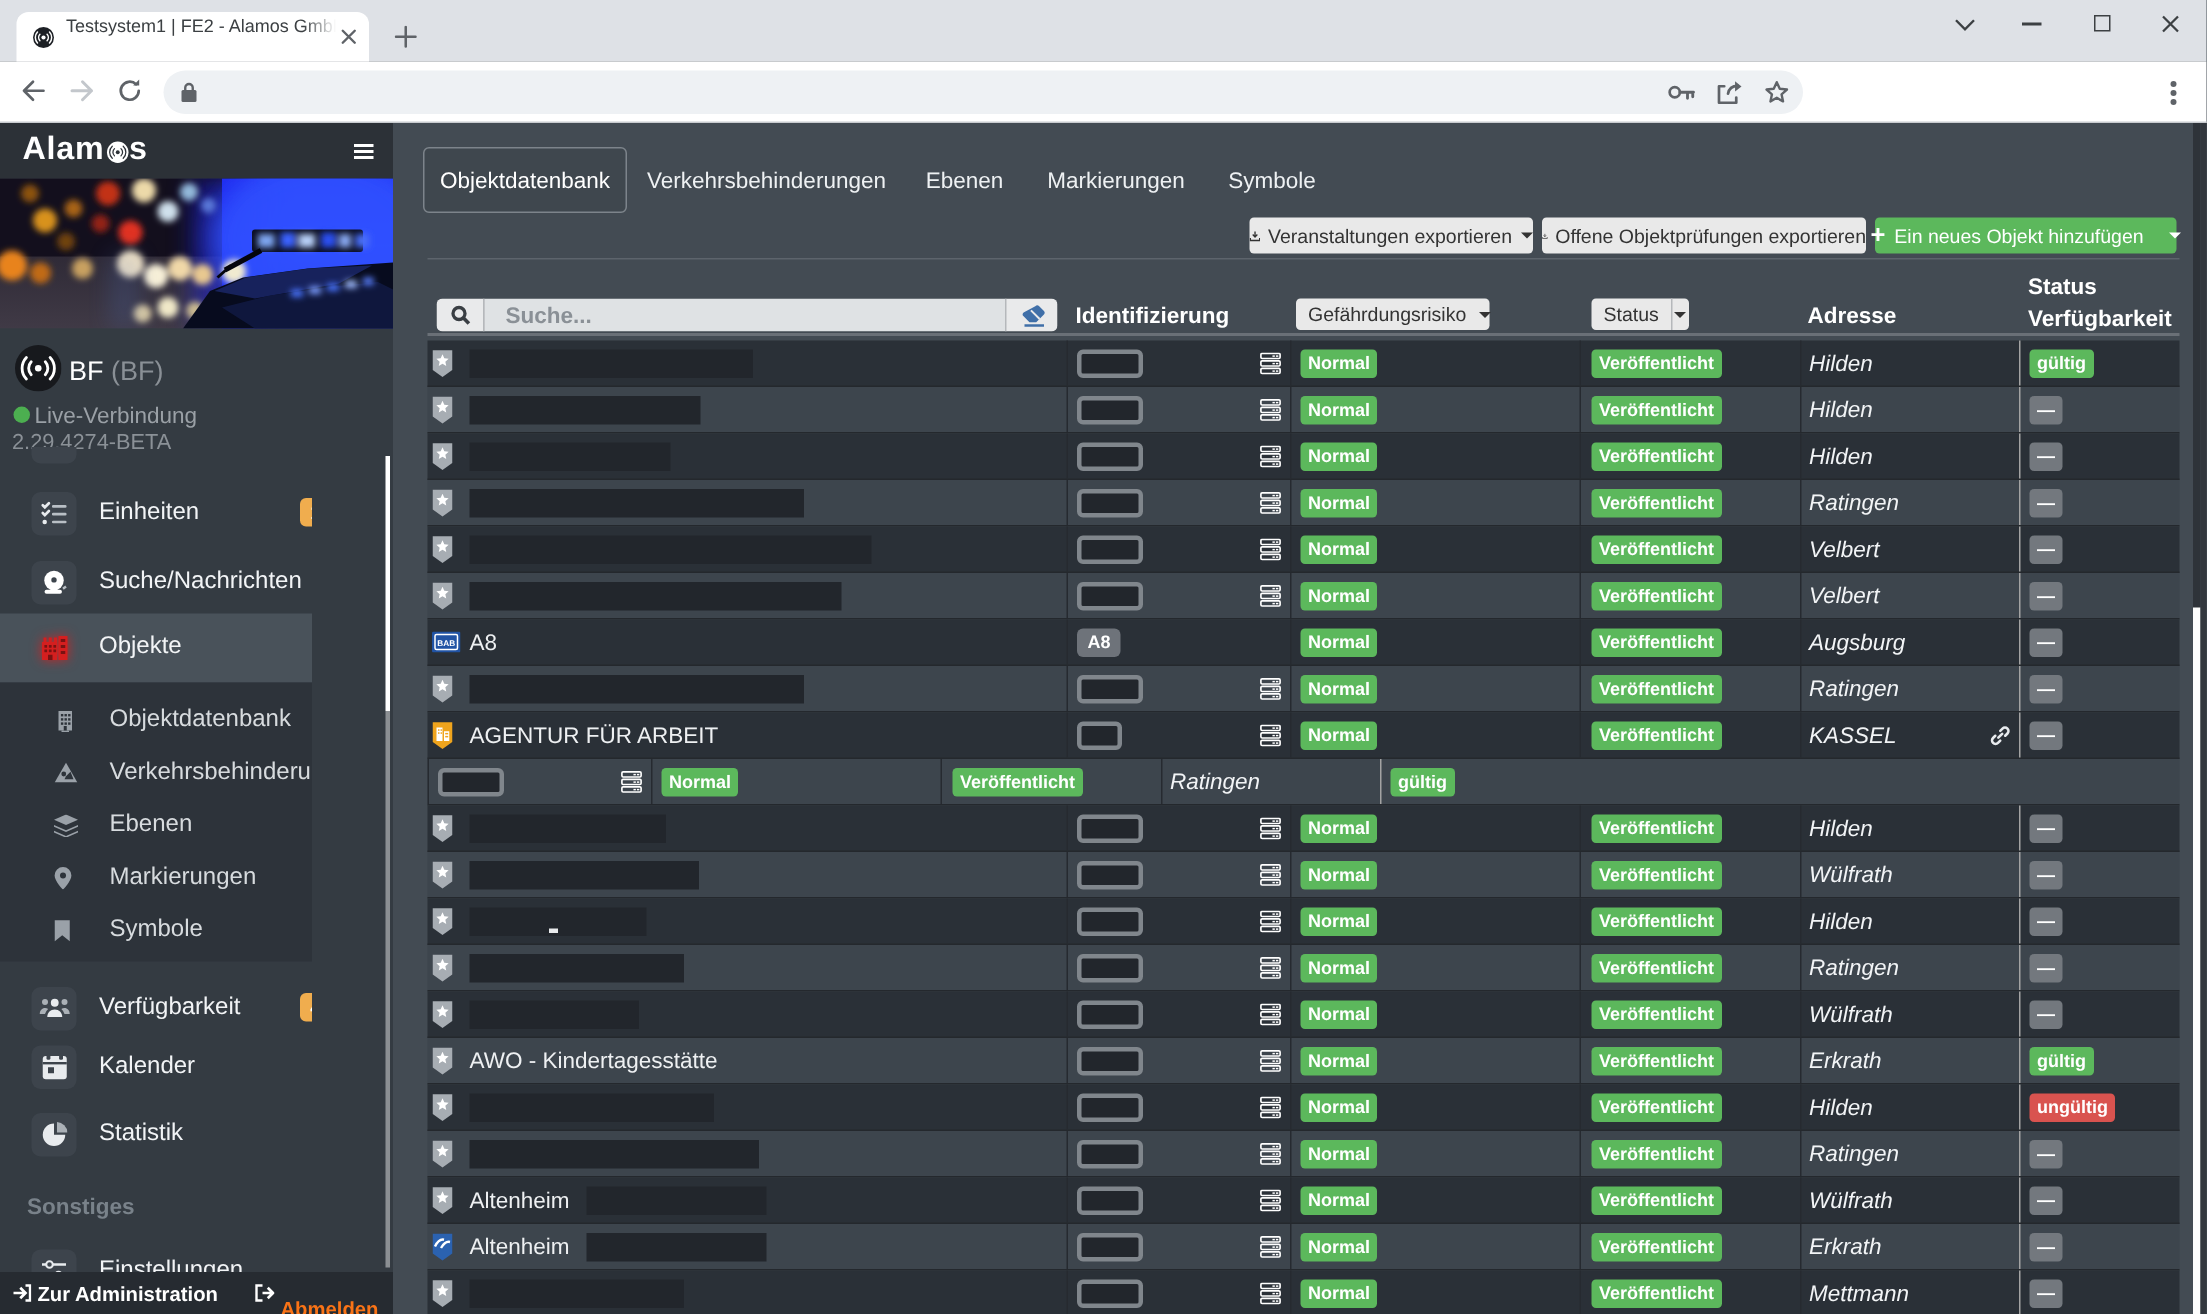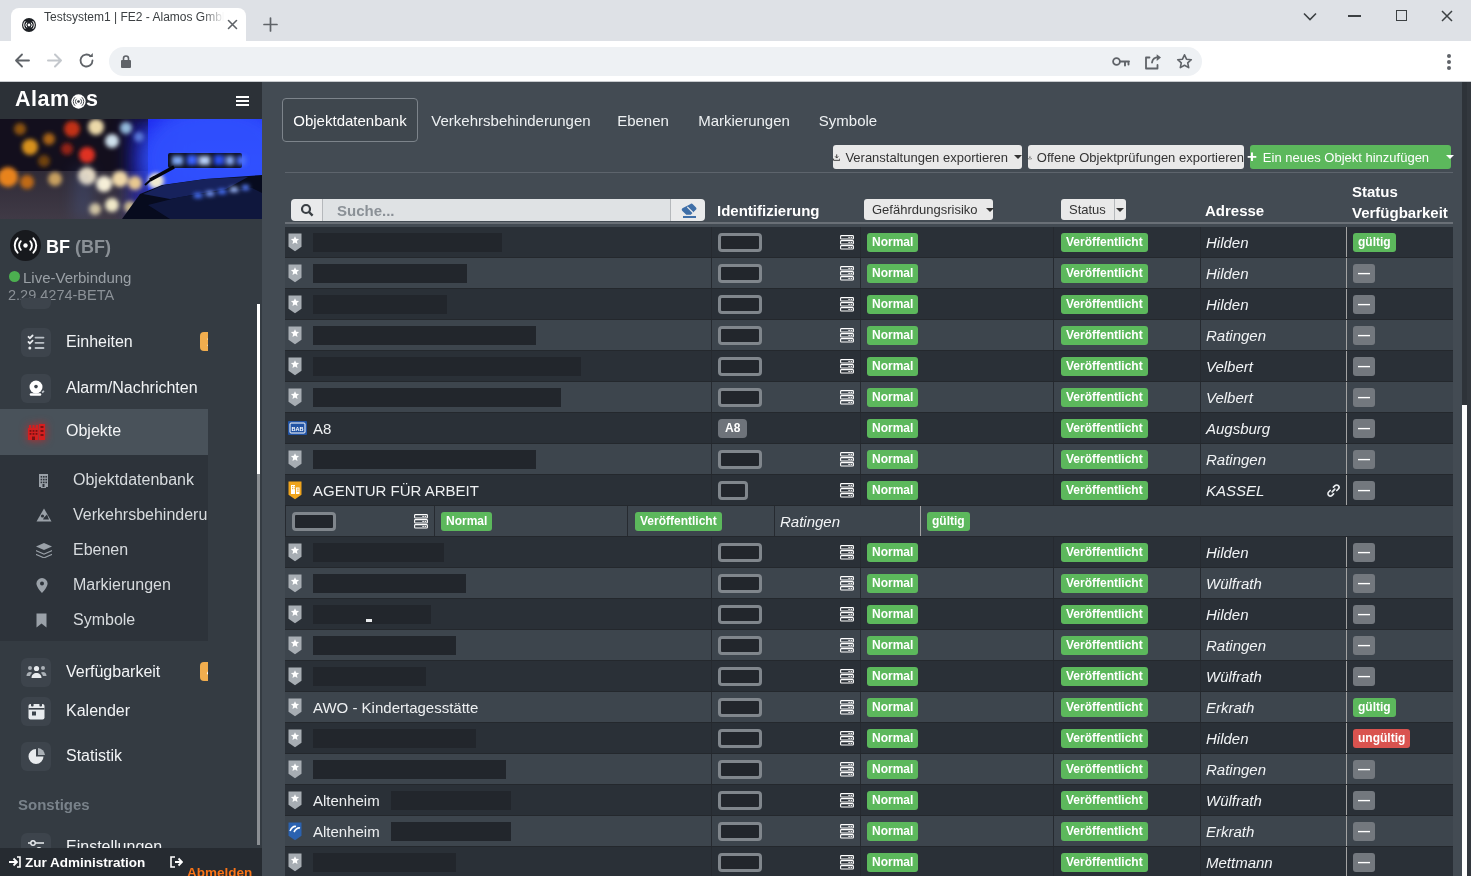--- a/index.html
+++ b/index.html
@@ -11,21 +11,21 @@
 #toolbar{position:absolute;left:0;top:41px;width:1471px;height:41px;background:#fff;border-bottom:1px solid #c8cbcf;}
 #urlbar{position:absolute;left:109px;top:6px;width:1093px;height:29px;border-radius:15px;background:#eef1f4;}
 .cicon{stroke:#5f6368;fill:none;stroke-width:1.8;stroke-linecap:round;stroke-linejoin:round;}
 
 #app{position:absolute;left:0;top:82px;width:1471px;height:794px;background:#434b53;}
 #sidebar{position:absolute;left:0;top:0;width:262px;height:794px;background:#343b42;overflow:hidden;}
 #logobar{position:absolute;left:0;top:0;width:262px;height:37px;background:#2c3137;}
 #logo{position:absolute;left:15px;top:5px;font-size:21.5px;font-weight:bold;color:#fff;letter-spacing:0.5px;}
 #burger{position:absolute;right:13px;top:14px;width:13px;height:10px;border-top:2px solid #fff;border-bottom:2px solid #fff;}
 #burger:after{content:"";position:absolute;left:0;top:2px;width:13px;height:2px;background:#fff;}
-#userblk .nm{font-size:18px;font-weight:bold;color:#fff;}
+#userblk .nm{font-size:18px;font-weight:normal;color:#fff;}
 #userblk .nm span{color:#8a9096;}
 
 .mrow{position:absolute;left:0;width:257px;height:46px;}
 .ibox{position:absolute;left:21px;top:8px;width:30px;height:29px;background:#3d444c;border-radius:6px;}
 .mtext{position:absolute;left:66px;top:13px;font-size:16px;color:#f2f4f6;}
 .chev{position:absolute;right:18px;top:17px;width:8px;height:8px;border-right:2px solid #dfe3e6;border-top:2px solid #dfe3e6;transform:rotate(45deg);}
 .chevd{transform:rotate(135deg);top:14px;}
 .mbadge{position:absolute;right:36px;top:12px;background:#f0ad4e;color:#fff;font-size:13px;font-weight:bold;border-radius:4px;padding:2px 7px;}
 .smrow{position:absolute;left:0;width:257px;height:35px;}
 .smtext{position:absolute;left:73px;top:8px;font-size:16px;color:#d7dbde;}
@@ -223,21 +223,21 @@
         </div>
 <div class="mrow" style="top:68px;">
           <div class="ibox">
             <svg style="position:absolute;left:6px;top:5px" width="19" height="19" viewBox="0 0 19 19">
               <circle cx="9" cy="8" r="6.5" fill="#fff"></circle>
               <circle cx="9" cy="7.6" r="1.8" fill="#3d444c"></circle>
               <path d="M4 15.5h9" stroke="#fff" stroke-width="2.6" stroke-linecap="round"></path>
               <path d="M15 13.5l2-1.5" stroke="#b9bfc5" stroke-width="1.6"></path>
             </svg>
           </div>
-          <div class="mtext">Alarm/Nachrichten</div>
+          <div class="mtext">Suche/Nachrichten</div>
           <div class="chev"></div>
         </div>
 <div class="mrow" style="top:111px;height:46px;background:#49525a;width:257px">
           <div class="ibox" style="background:transparent">
             <svg style="position:absolute;left:6px;top:5px;filter:drop-shadow(0 0 4px rgba(220,30,30,.9))" width="19" height="19" viewBox="0 0 19 19">
               <g fill="#d41f1f">
                 <rect x="1" y="6" width="10" height="12"></rect>
                 <rect x="12" y="2" width="6" height="16"></rect>
                 <rect x="2" y="3" width="2" height="3"></rect>
                 <rect x="5.5" y="3" width="2" height="3"></rect>

